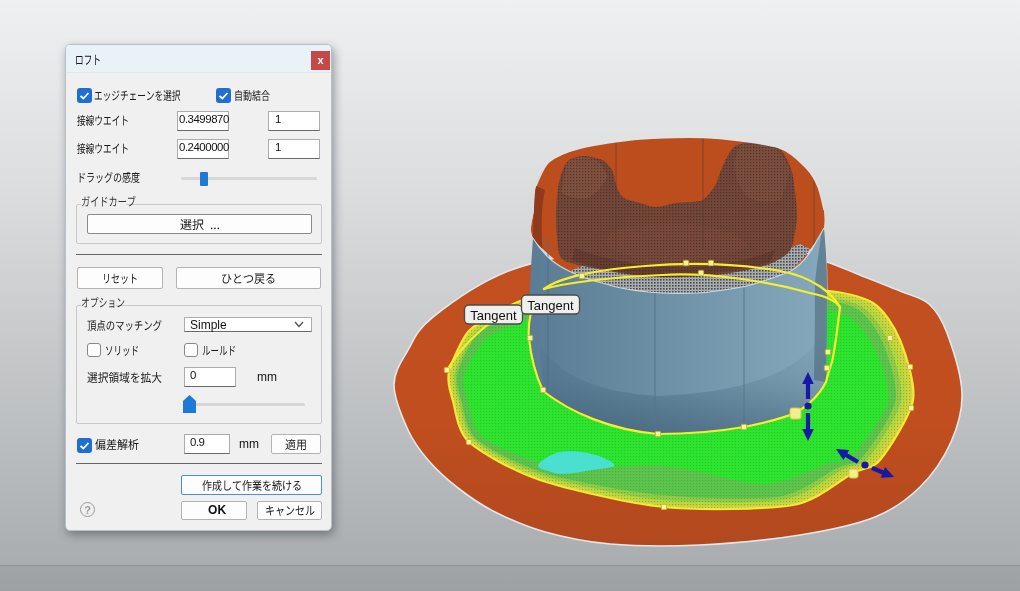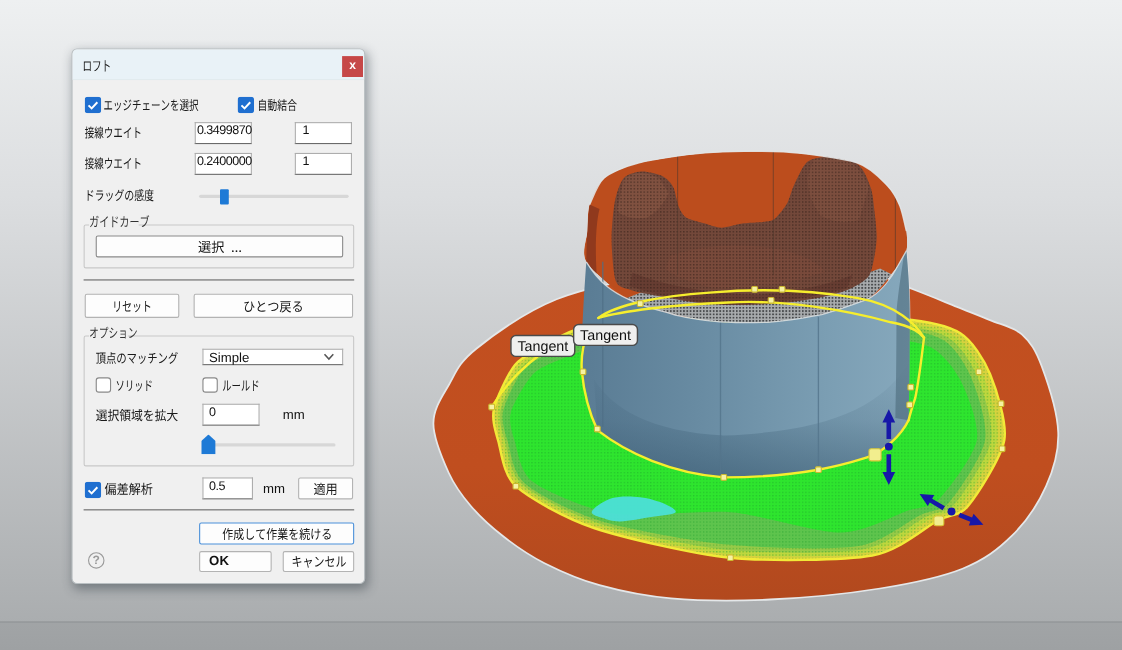--- a/index.html
+++ b/index.html
@@ -245,37 +245,37 @@
 <div class="ckb" style="left:11.0px;top:393.0px"><svg width="15" height="15" viewBox="0 0 15 15">
         <rect width="15" height="15" rx="3" fill="#1f6fd0"></rect>
         <path d="M3.5,7.8 L6.3,10.5 L11.5,5" stroke="#fff" stroke-width="1.8" fill="none"></path>
       </svg></div>
 <svg class="jp" style="left:28.5px;top:392.0px" width="46" height="18" viewBox="0 0 46 18">
       <g transform="translate(0,12) scale(0.9167,1.0)">
         <path d="M3.8 -9.4H11.5V-8.7H3.8ZM4.8 -7.8H11.0V-5.1H4.8V-5.8H10.1V-7.1H4.8ZM4.3 -7.8H5.2V-5.7Q5.2 -5.0 5.1 -4.2Q5.1 -3.4 4.9 -2.6Q4.7 -1.7 4.4 -0.9Q4.1 -0.1 3.6 0.5Q3.6 0.5 3.5 0.3Q3.3 0.2 3.2 0.1Q3.1 0.0 3.0 -0.0Q3.4 -0.6 3.7 -1.4Q4.0 -2.1 4.1 -2.9Q4.3 -3.6 4.3 -4.4Q4.3 -5.1 4.3 -5.7ZM5.0 -4.2H10.7V-3.5H5.7V1.0H5.0ZM10.4 -4.2H11.2V0.1Q11.2 0.4 11.2 0.5Q11.1 0.7 10.9 0.8Q10.8 0.9 10.5 0.9Q10.2 1.0 9.8 1.0Q9.8 0.8 9.7 0.6Q9.6 0.4 9.5 0.2Q9.8 0.2 10.0 0.2Q10.2 0.2 10.3 0.2Q10.4 0.2 10.4 0.1ZM5.3 -2.1H10.8V-1.4H5.3ZM6.8 -4.0H7.5V0.9H6.8ZM8.6 -4.0H9.3V0.9H8.6ZM2.8 -10.0 3.6 -9.8Q3.3 -8.7 2.8 -7.7Q2.4 -6.7 1.8 -5.8Q1.3 -4.9 0.7 -4.2Q0.6 -4.3 0.6 -4.5Q0.5 -4.7 0.4 -4.8Q0.3 -5.0 0.2 -5.1Q0.7 -5.7 1.2 -6.5Q1.7 -7.3 2.1 -8.2Q2.5 -9.1 2.8 -10.0ZM1.8 -7.1 2.7 -7.9 2.7 -7.9V1.0H1.8Z M13.2 -8.5H22.9V-7.7H13.2ZM13.8 -6.6H22.3V-5.8H13.8ZM14.9 -0.1H23.1V0.7H14.9ZM12.7 -4.8H23.3V-3.9H12.7ZM16.1 -3.0H22.3V-2.2H16.1ZM17.5 -8.1H18.4V-4.2H17.5ZM18.5 -2.7H19.4V0.2H18.5ZM14.9 -9.7 15.6 -10.0Q15.9 -9.7 16.2 -9.3Q16.5 -8.9 16.6 -8.5L15.8 -8.2Q15.7 -8.5 15.4 -8.9Q15.1 -9.4 14.9 -9.7ZM20.3 -10.1 21.2 -9.8Q21.0 -9.4 20.7 -9.0Q20.4 -8.6 20.2 -8.2L19.4 -8.5Q19.6 -8.7 19.7 -9.0Q19.9 -9.3 20.0 -9.6Q20.2 -9.9 20.3 -10.1ZM15.2 -4.4 16.2 -4.3Q15.8 -2.5 15.0 -1.2Q14.3 0.1 13.2 1.0Q13.1 0.9 13.0 0.8Q12.9 0.6 12.7 0.5Q12.6 0.4 12.5 0.3Q13.5 -0.4 14.2 -1.6Q14.9 -2.9 15.2 -4.4Z M25.7 -7.0H29.1V-6.3H25.7ZM25.7 -5.0H29.1V-4.3H25.7ZM25.7 -2.9H29.1V-2.2H25.7ZM30.8 -4.4H35.3V-3.6H30.8ZM26.3 -9.0H28.3V-8.3H26.3ZM30.0 -9.5H34.7V-8.7H30.0ZM29.9 -2.2H35.6V-1.4H29.9ZM32.4 -5.6H33.3V0.9H32.4ZM27.1 -6.7H27.8V-2.6H27.1ZM34.4 -9.5H35.2Q35.2 -9.5 35.2 -9.3Q35.2 -9.2 35.2 -9.1Q35.2 -8.1 35.1 -7.5Q35.1 -6.9 35.0 -6.6Q34.9 -6.2 34.8 -6.1Q34.6 -5.9 34.5 -5.9Q34.3 -5.8 34.1 -5.8Q33.9 -5.7 33.6 -5.8Q33.2 -5.8 32.9 -5.8Q32.8 -6.0 32.8 -6.2Q32.7 -6.4 32.6 -6.5Q33.0 -6.5 33.3 -6.5Q33.6 -6.5 33.7 -6.5Q33.9 -6.5 33.9 -6.5Q34.0 -6.5 34.1 -6.6Q34.2 -6.7 34.2 -7.0Q34.3 -7.3 34.3 -7.8Q34.4 -8.4 34.4 -9.3ZM30.8 -5.5 31.6 -5.4Q31.4 -4.5 31.1 -3.8Q30.8 -3.0 30.4 -2.4Q30.4 -2.5 30.2 -2.6Q30.1 -2.6 30.0 -2.7Q29.8 -2.8 29.7 -2.8Q30.1 -3.3 30.4 -4.0Q30.7 -4.8 30.8 -5.5ZM26.3 -10.1 27.1 -9.9Q26.9 -9.1 26.6 -8.3Q26.2 -7.6 25.9 -6.9Q25.5 -6.2 25.1 -5.7Q25.0 -5.8 24.9 -5.9Q24.7 -6.0 24.6 -6.1Q24.5 -6.2 24.4 -6.3Q25.0 -6.9 25.5 -8.0Q26.0 -9.0 26.3 -10.1ZM25.3 -7.0H26.1V-3.8Q26.1 -3.3 26.0 -2.7Q26.0 -2.0 25.9 -1.4Q25.8 -0.7 25.6 -0.1Q25.4 0.5 25.1 1.0Q25.0 0.9 24.9 0.8Q24.8 0.8 24.6 0.7Q24.5 0.6 24.4 0.6Q24.8 -0.1 25.0 -0.8Q25.2 -1.6 25.3 -2.4Q25.3 -3.2 25.3 -3.8ZM28.9 -7.0H29.7V-0.0Q29.7 0.3 29.6 0.5Q29.5 0.7 29.2 0.8Q29.0 0.9 28.6 0.9Q28.2 0.9 27.6 0.9Q27.6 0.8 27.5 0.6Q27.4 0.3 27.3 0.2Q27.8 0.2 28.2 0.2Q28.5 0.2 28.7 0.2Q28.8 0.2 28.8 0.1Q28.9 0.1 28.9 -0.0ZM31.7 -9.2H32.5Q32.4 -8.4 32.2 -7.7Q32.0 -7.0 31.5 -6.4Q31.0 -5.8 30.1 -5.4Q30.1 -5.6 29.9 -5.8Q29.8 -6.0 29.6 -6.1Q30.4 -6.4 30.8 -6.9Q31.2 -7.3 31.4 -8.0Q31.6 -8.6 31.7 -9.2ZM28.1 -9.0H28.2L28.4 -9.0L28.9 -8.7Q28.7 -8.1 28.4 -7.5Q28.1 -6.9 27.8 -6.5Q27.7 -6.6 27.5 -6.7Q27.4 -6.8 27.2 -6.9Q27.4 -7.1 27.6 -7.5Q27.7 -7.8 27.8 -8.2Q28.0 -8.6 28.1 -8.9Z M42.3 -6.0H47.5V-5.1H42.3ZM41.8 -9.1 42.9 -8.8Q42.9 -8.6 42.7 -8.6V-5.7Q42.7 -5.0 42.6 -4.2Q42.6 -3.3 42.4 -2.4Q42.2 -1.5 41.9 -0.7Q41.6 0.2 41.0 0.9Q41.0 0.8 40.8 0.7Q40.7 0.6 40.6 0.5Q40.4 0.4 40.3 0.3Q40.8 -0.3 41.1 -1.1Q41.4 -1.9 41.6 -2.7Q41.7 -3.5 41.8 -4.3Q41.8 -5.0 41.8 -5.7ZM46.2 -9.9 47.0 -9.3Q46.4 -9.0 45.6 -8.8Q44.8 -8.5 43.9 -8.3Q43.1 -8.2 42.3 -8.0Q42.3 -8.2 42.2 -8.4Q42.1 -8.6 42.0 -8.8Q42.8 -8.9 43.6 -9.1Q44.3 -9.3 45.0 -9.5Q45.7 -9.7 46.2 -9.9ZM44.9 -5.7H45.8V1.0H44.9ZM36.6 -7.5H41.0V-6.6H36.6ZM38.5 -10.1H39.4V0.9H38.5ZM38.4 -7.0 39.0 -6.8Q38.9 -6.1 38.6 -5.3Q38.4 -4.5 38.1 -3.8Q37.8 -3.0 37.5 -2.4Q37.2 -1.7 36.8 -1.3Q36.7 -1.5 36.6 -1.7Q36.4 -1.9 36.3 -2.1Q36.7 -2.5 37.0 -3.1Q37.3 -3.6 37.6 -4.3Q37.9 -5.0 38.1 -5.6Q38.3 -6.3 38.4 -7.0ZM39.3 -5.7Q39.4 -5.5 39.6 -5.2Q39.9 -4.9 40.2 -4.6Q40.5 -4.2 40.7 -3.9Q40.9 -3.6 41.0 -3.5L40.5 -2.8Q40.4 -3.0 40.1 -3.4Q39.9 -3.7 39.7 -4.1Q39.4 -4.4 39.2 -4.7Q39.0 -5.0 38.8 -5.2Z" fill="#1a1a1a"></path>
       </g>
     </svg>
 <div class="inp" style="left:118px;top:389px;width:46px;height:20px"></div>
-<span class="num" style="left:124px;top:391px">0.5</span>
+<span class="num" style="left:124px;top:391px">0.9</span>
 <span class="lat" style="left:173px;top:392px">mm</span>
 <div class="btn" style="left:205px;top:389px;width:50px;height:20px"></div>
 <svg class="jp" style="left:219.0px;top:392.0px" width="24" height="18" viewBox="0 0 24 18">
       <g transform="translate(0,12) scale(0.9167,1.0)">
         <path d="M3.0 -5.3V-1.1H2.1V-4.5H0.6V-5.3ZM3.0 -1.5Q3.4 -0.8 4.2 -0.5Q4.9 -0.2 6.0 -0.1Q6.5 -0.1 7.2 -0.1Q7.9 -0.1 8.7 -0.1Q9.5 -0.1 10.3 -0.1Q11.0 -0.1 11.5 -0.2Q11.5 -0.1 11.4 0.1Q11.4 0.2 11.3 0.4Q11.3 0.6 11.3 0.7Q10.8 0.7 10.1 0.7Q9.4 0.8 8.6 0.8Q7.9 0.8 7.2 0.8Q6.5 0.7 6.0 0.7Q4.8 0.7 4.0 0.3Q3.1 0.0 2.6 -0.7Q2.2 -0.3 1.8 0.1Q1.3 0.5 0.9 0.9L0.4 -0.0Q0.8 -0.3 1.3 -0.7Q1.8 -1.1 2.2 -1.5ZM0.7 -9.3 1.4 -9.8Q1.7 -9.5 2.1 -9.2Q2.5 -8.8 2.8 -8.5Q3.1 -8.1 3.3 -7.8L2.6 -7.2Q2.4 -7.5 2.1 -7.9Q1.8 -8.3 1.4 -8.6Q1.0 -9.0 0.7 -9.3ZM3.6 -9.1H11.4V-8.3H3.6ZM5.3 -5.6H9.6V-5.0H5.3ZM7.0 -10.1H7.8V-8.6H7.0ZM7.1 -6.4H7.8V-3.9H7.1ZM4.1 -7.1H10.4V-6.4H4.9V-0.8H4.1ZM5.9 -4.1H6.5V-1.5H5.9ZM6.2 -4.1H9.1V-1.9H6.2V-2.5H8.4V-3.5H6.2ZM10.1 -7.1H10.9V-1.8Q10.9 -1.5 10.9 -1.3Q10.8 -1.1 10.5 -1.0Q10.3 -0.9 9.9 -0.9Q9.6 -0.8 9.0 -0.8Q9.0 -1.0 8.9 -1.2Q8.8 -1.5 8.7 -1.6Q9.1 -1.6 9.5 -1.6Q9.8 -1.6 9.9 -1.6Q10.0 -1.6 10.1 -1.6Q10.1 -1.7 10.1 -1.8ZM9.0 -8.5 9.8 -8.3Q9.6 -7.9 9.4 -7.5Q9.2 -7.2 9.1 -6.9L8.4 -7.1Q8.5 -7.4 8.7 -7.8Q8.9 -8.2 9.0 -8.5ZM5.1 -8.2 5.9 -8.4Q6.1 -8.1 6.2 -7.8Q6.4 -7.4 6.5 -7.2L5.7 -6.9Q5.6 -7.2 5.5 -7.6Q5.3 -7.9 5.1 -8.2Z M14.4 -9.2H22.1V-8.4H14.4ZM14.4 -6.4H22.1V-5.6H14.4ZM14.3 -3.6H22.1V-2.7H14.3ZM13.8 -9.2H14.7V-4.9Q14.7 -4.2 14.7 -3.4Q14.6 -2.6 14.4 -1.8Q14.3 -1.0 14.0 -0.3Q13.6 0.4 13.1 1.0Q13.0 0.9 12.9 0.8Q12.8 0.7 12.6 0.6Q12.5 0.5 12.4 0.4Q12.9 -0.1 13.2 -0.8Q13.5 -1.5 13.6 -2.2Q13.8 -2.9 13.8 -3.6Q13.8 -4.2 13.8 -4.9ZM21.8 -9.2H22.6V-0.3Q22.6 0.2 22.5 0.4Q22.4 0.6 22.1 0.7Q21.8 0.9 21.3 0.9Q20.7 0.9 19.9 0.9Q19.8 0.7 19.7 0.5Q19.6 0.2 19.5 0.0Q20.0 0.0 20.4 0.0Q20.7 0.0 21.0 0.0Q21.3 0.0 21.4 0.0Q21.6 0.0 21.7 -0.0Q21.8 -0.1 21.8 -0.3ZM17.6 -8.9H18.5V0.9H17.6Z" fill="#1a1a1a"></path>
       </g>
     </svg>
 <div class="sep" style="left:10px;top:418px;width:246px"></div>
 <div class="btn" style="left:115px;top:430px;width:141px;height:20px;border-color:#4a90d9;border-width:1.5px"></div>
 <svg class="jp" style="left:136.0px;top:433.0px" width="102" height="18" viewBox="0 0 102 18">
       <g transform="translate(0,12) scale(0.8333,1.0)">
         <path d="M5.8 -8.1H11.5V-7.2H5.4ZM7.3 -5.5H11.3V-4.6H7.3ZM7.3 -2.8H11.4V-2.0H7.3ZM6.9 -7.8H7.8V0.9H6.9ZM6.3 -9.9 7.2 -9.7Q6.8 -8.8 6.4 -7.8Q5.9 -6.9 5.4 -6.1Q4.9 -5.3 4.4 -4.7Q4.3 -4.8 4.2 -4.9Q4.0 -5.0 3.9 -5.1Q3.8 -5.2 3.7 -5.3Q4.2 -5.9 4.7 -6.6Q5.2 -7.4 5.6 -8.2Q6.0 -9.1 6.3 -9.9ZM3.4 -10.0 4.3 -9.8Q3.9 -8.8 3.4 -7.8Q2.8 -6.8 2.2 -5.9Q1.6 -5.0 1.0 -4.3Q0.9 -4.4 0.8 -4.6Q0.7 -4.8 0.6 -5.0Q0.5 -5.1 0.4 -5.2Q1.0 -5.8 1.6 -6.6Q2.1 -7.4 2.6 -8.2Q3.1 -9.1 3.4 -10.0ZM2.1 -6.9 3.0 -7.8 3.0 -7.8V0.9H2.1Z M14.1 -5.6H17.0V-4.7H14.1ZM16.7 -5.6H17.6Q17.6 -5.6 17.6 -5.5Q17.6 -5.4 17.6 -5.4Q17.5 -5.3 17.5 -5.2Q17.5 -3.9 17.5 -3.0Q17.4 -2.2 17.4 -1.8Q17.3 -1.3 17.2 -1.2Q17.0 -1.0 16.9 -0.9Q16.7 -0.8 16.5 -0.8Q16.2 -0.8 15.8 -0.8Q15.4 -0.8 15.0 -0.8Q15.0 -1.0 14.9 -1.2Q14.9 -1.5 14.7 -1.7Q15.2 -1.6 15.5 -1.6Q15.9 -1.6 16.0 -1.6Q16.2 -1.6 16.2 -1.6Q16.3 -1.6 16.4 -1.7Q16.5 -1.8 16.5 -2.2Q16.6 -2.6 16.6 -3.4Q16.7 -4.1 16.7 -5.4ZM20.1 -9.5 20.6 -10.0Q21.0 -9.9 21.4 -9.6Q21.8 -9.4 22.2 -9.1Q22.5 -8.9 22.8 -8.7L22.2 -8.0Q22.0 -8.3 21.6 -8.5Q21.3 -8.8 20.8 -9.0Q20.4 -9.3 20.1 -9.5ZM21.8 -6.2 22.7 -6.0Q21.9 -3.6 20.6 -1.9Q19.2 -0.2 17.4 0.9Q17.3 0.8 17.2 0.7Q17.1 0.5 17.0 0.4Q16.8 0.3 16.8 0.2Q18.6 -0.8 19.8 -2.4Q21.1 -4.1 21.8 -6.2ZM14.1 -8.0H23.4V-7.2H14.1ZM13.5 -8.0H14.5V-4.7Q14.5 -4.0 14.4 -3.3Q14.4 -2.5 14.2 -1.8Q14.1 -1.0 13.9 -0.3Q13.6 0.5 13.2 1.0Q13.1 0.9 13.0 0.8Q12.8 0.7 12.7 0.6Q12.5 0.5 12.4 0.4Q12.9 -0.3 13.2 -1.2Q13.4 -2.1 13.5 -3.0Q13.5 -3.9 13.5 -4.7ZM18.5 -10.1H19.5Q19.5 -8.4 19.6 -6.9Q19.7 -5.4 20.0 -4.1Q20.2 -2.9 20.5 -2.0Q20.9 -1.1 21.3 -0.6Q21.7 -0.0 22.2 -0.0Q22.4 -0.0 22.6 -0.6Q22.7 -1.1 22.7 -2.3Q22.9 -2.1 23.1 -2.0Q23.3 -1.8 23.5 -1.8Q23.4 -0.7 23.3 -0.2Q23.1 0.4 22.8 0.6Q22.6 0.9 22.1 0.9Q21.5 0.9 21.0 0.5Q20.5 0.1 20.1 -0.7Q19.7 -1.4 19.4 -2.4Q19.1 -3.5 18.9 -4.7Q18.7 -5.9 18.6 -7.3Q18.5 -8.6 18.5 -10.1Z M28.1 -9.3Q28.0 -9.0 28.0 -8.7Q28.0 -8.4 28.0 -8.1Q27.9 -7.6 27.9 -6.9Q27.9 -6.1 27.9 -5.3Q27.9 -4.5 27.8 -3.6Q27.8 -2.8 27.8 -2.2Q27.8 -1.5 28.1 -1.1Q28.3 -0.7 28.8 -0.5Q29.2 -0.4 29.8 -0.4Q30.6 -0.4 31.3 -0.6Q31.9 -0.8 32.4 -1.1Q33.0 -1.5 33.4 -1.9Q33.8 -2.4 34.1 -2.9L34.8 -2.0Q34.5 -1.6 34.0 -1.1Q33.6 -0.7 33.0 -0.3Q32.3 0.1 31.5 0.4Q30.7 0.6 29.8 0.6Q28.9 0.6 28.2 0.3Q27.6 0.1 27.2 -0.5Q26.8 -1.1 26.8 -2.1Q26.8 -2.6 26.9 -3.3Q26.9 -3.9 26.9 -4.6Q26.9 -5.3 26.9 -6.0Q26.9 -6.6 27.0 -7.2Q27.0 -7.8 27.0 -8.1Q27.0 -8.5 26.9 -8.8Q26.9 -9.1 26.9 -9.4Z M37.0 -8.0Q37.4 -8.0 37.6 -8.0Q37.9 -8.0 38.1 -8.0Q38.4 -8.1 38.9 -8.1Q39.5 -8.2 40.2 -8.2Q40.9 -8.3 41.7 -8.4Q42.5 -8.4 43.3 -8.5Q44.0 -8.6 44.6 -8.6Q45.2 -8.7 45.7 -8.7Q46.2 -8.7 46.6 -8.7V-7.8Q46.2 -7.8 45.8 -7.8Q45.4 -7.8 45.0 -7.7Q44.5 -7.7 44.2 -7.6Q43.6 -7.4 43.1 -7.0Q42.6 -6.6 42.2 -6.0Q41.9 -5.5 41.7 -4.9Q41.5 -4.3 41.5 -3.8Q41.5 -3.1 41.7 -2.6Q42.0 -2.0 42.4 -1.7Q42.8 -1.3 43.3 -1.1Q43.9 -0.9 44.4 -0.8Q45.0 -0.6 45.6 -0.6L45.3 0.4Q44.6 0.3 43.9 0.2Q43.3 0.0 42.6 -0.3Q42.0 -0.6 41.6 -1.1Q41.1 -1.5 40.8 -2.1Q40.5 -2.8 40.5 -3.6Q40.5 -4.5 40.9 -5.3Q41.2 -6.1 41.7 -6.7Q42.2 -7.3 42.8 -7.6Q42.4 -7.6 41.8 -7.5Q41.3 -7.5 40.6 -7.4Q39.9 -7.3 39.3 -7.2Q38.7 -7.2 38.1 -7.1Q37.5 -7.0 37.1 -6.9Z M53.8 -8.1H59.5V-7.2H53.4ZM55.3 -5.5H59.3V-4.6H55.3ZM55.3 -2.8H59.4V-2.0H55.3ZM54.9 -7.8H55.8V0.9H54.9ZM54.3 -9.9 55.2 -9.7Q54.8 -8.8 54.4 -7.8Q53.9 -6.9 53.4 -6.1Q52.9 -5.3 52.4 -4.7Q52.3 -4.8 52.2 -4.9Q52.0 -5.0 51.9 -5.1Q51.8 -5.2 51.7 -5.3Q52.2 -5.9 52.7 -6.6Q53.2 -7.4 53.6 -8.2Q54.0 -9.1 54.3 -9.9ZM51.4 -10.0 52.3 -9.8Q51.9 -8.8 51.4 -7.8Q50.8 -6.8 50.2 -5.9Q49.6 -5.0 49.0 -4.3Q48.9 -4.4 48.8 -4.6Q48.7 -4.8 48.6 -5.0Q48.5 -5.1 48.4 -5.2Q49.0 -5.8 49.6 -6.6Q50.1 -7.4 50.6 -8.2Q51.1 -9.1 51.4 -10.0ZM50.1 -6.9 51.0 -7.8 51.0 -7.8V0.9H50.1Z M60.8 -2.7H71.3V-1.9H60.8ZM60.8 -7.9H71.2V-7.2H60.8ZM61.3 -5.9H70.8V-5.1H61.3ZM61.9 -4.3H70.2V-3.6H61.9ZM65.5 -5.5H66.4V1.0H65.5ZM64.4 -10.1H65.3V-7.6H64.4ZM66.7 -10.1H67.6V-7.6H66.7ZM65.2 -2.4 66.0 -2.0Q65.4 -1.4 64.6 -0.9Q63.8 -0.3 62.9 0.1Q61.9 0.5 61.0 0.8Q61.0 0.6 60.9 0.5Q60.8 0.4 60.7 0.2Q60.6 0.1 60.4 0.0Q61.3 -0.2 62.2 -0.6Q63.2 -0.9 63.9 -1.4Q64.7 -1.9 65.2 -2.4ZM66.7 -2.4Q67.1 -2.0 67.6 -1.6Q68.2 -1.2 68.8 -0.9Q69.5 -0.6 70.2 -0.4Q70.9 -0.2 71.6 0.0Q71.5 0.1 71.4 0.2Q71.2 0.4 71.1 0.5Q71.0 0.7 71.0 0.8Q70.3 0.6 69.6 0.3Q68.9 0.0 68.2 -0.3Q67.6 -0.7 67.0 -1.2Q66.4 -1.6 66.0 -2.1ZM69.5 -9.9 70.4 -9.7Q70.2 -9.2 69.9 -8.7Q69.6 -8.2 69.3 -7.8L68.6 -8.1Q68.7 -8.4 68.9 -8.7Q69.1 -9.0 69.2 -9.3Q69.4 -9.7 69.5 -9.9ZM67.9 -7.4 68.8 -7.2Q68.6 -6.8 68.4 -6.4Q68.1 -6.0 67.9 -5.7L67.2 -5.9Q67.4 -6.2 67.6 -6.7Q67.8 -7.1 67.9 -7.4ZM61.8 -9.7 62.5 -10.0Q62.9 -9.6 63.2 -9.1Q63.4 -8.6 63.6 -8.2L62.8 -7.9Q62.6 -8.2 62.4 -8.8Q62.1 -9.3 61.8 -9.7ZM63.3 -7.1 64.2 -7.2Q64.4 -7.0 64.6 -6.6Q64.8 -6.2 64.8 -6.0L64.0 -5.8Q63.9 -6.0 63.7 -6.4Q63.5 -6.8 63.3 -7.1Z M77.5 -9.5Q77.4 -9.1 77.3 -8.6Q77.2 -8.2 77.0 -7.5Q76.8 -7.0 76.4 -6.4Q76.1 -5.9 75.8 -5.4Q76.0 -5.5 76.3 -5.6Q76.6 -5.7 76.9 -5.8Q77.2 -5.8 77.4 -5.8Q78.1 -5.8 78.6 -5.4Q79.1 -5.1 79.1 -4.3Q79.1 -4.1 79.1 -3.7Q79.1 -3.4 79.1 -3.0Q79.1 -2.6 79.1 -2.2Q79.1 -1.8 79.1 -1.6H78.2Q78.2 -1.8 78.2 -2.1Q78.2 -2.5 78.2 -2.8Q78.2 -3.2 78.2 -3.5Q78.2 -3.8 78.2 -4.1Q78.2 -4.6 77.9 -4.8Q77.6 -5.1 77.1 -5.1Q76.5 -5.1 76.0 -4.8Q75.5 -4.6 75.0 -4.2Q74.8 -3.9 74.5 -3.6Q74.3 -3.3 74.0 -3.0L73.1 -3.6Q74.0 -4.4 74.6 -5.1Q75.2 -5.9 75.5 -6.5Q75.9 -7.1 76.1 -7.6Q76.3 -8.1 76.4 -8.6Q76.5 -9.1 76.5 -9.6ZM73.4 -8.2Q73.9 -8.1 74.5 -8.1Q75.0 -8.1 75.4 -8.1Q76.2 -8.1 77.2 -8.1Q78.1 -8.1 79.0 -8.2Q80.0 -8.3 80.8 -8.5L80.8 -7.6Q80.2 -7.5 79.5 -7.4Q78.8 -7.3 78.0 -7.3Q77.3 -7.3 76.6 -7.2Q76.0 -7.2 75.4 -7.2Q75.1 -7.2 74.8 -7.2Q74.5 -7.2 74.1 -7.3Q73.8 -7.3 73.4 -7.3ZM82.6 -5.3Q82.4 -5.3 82.2 -5.2Q82.1 -5.1 81.9 -5.1Q81.7 -5.0 81.5 -4.9Q80.9 -4.7 80.1 -4.3Q79.2 -4.0 78.4 -3.5Q77.8 -3.2 77.3 -2.9Q76.9 -2.6 76.6 -2.2Q76.3 -1.8 76.3 -1.4Q76.3 -1.1 76.5 -0.9Q76.7 -0.6 77.0 -0.5Q77.3 -0.4 77.6 -0.4Q78.0 -0.3 78.5 -0.3Q79.2 -0.3 80.1 -0.4Q81.0 -0.5 81.8 -0.6L81.8 0.3Q81.3 0.4 80.7 0.4Q80.2 0.5 79.6 0.5Q79.0 0.5 78.5 0.5Q77.6 0.5 76.9 0.4Q76.2 0.2 75.8 -0.2Q75.4 -0.6 75.4 -1.3Q75.4 -1.8 75.6 -2.3Q75.9 -2.7 76.3 -3.1Q76.7 -3.5 77.2 -3.8Q77.8 -4.1 78.3 -4.4Q78.9 -4.7 79.4 -4.9Q79.9 -5.1 80.4 -5.3Q80.8 -5.5 81.2 -5.7Q81.5 -5.8 81.7 -6.0Q81.9 -6.1 82.2 -6.2Z M91.7 -10.1H92.6V-6.7H91.7ZM88.9 -9.0H95.4V-8.2H88.9ZM89.4 -7.1H95.0V-6.3H89.4ZM89.0 -5.5H95.4V-3.4H94.6V-4.8H89.8V-3.4H89.0ZM92.7 -3.9H93.6V-0.2Q93.6 -0.0 93.6 0.0Q93.7 0.1 93.9 0.1Q93.9 0.1 94.1 0.1Q94.2 0.1 94.4 0.1Q94.5 0.1 94.6 0.1Q94.7 0.1 94.8 0.0Q94.9 -0.1 94.9 -0.4Q94.9 -0.7 94.9 -1.4Q95.1 -1.3 95.3 -1.2Q95.5 -1.1 95.7 -1.0Q95.6 -0.3 95.5 0.1Q95.4 0.6 95.2 0.7Q95.0 0.9 94.7 0.9Q94.6 0.9 94.5 0.9Q94.4 0.9 94.2 0.9Q94.1 0.9 93.9 0.9Q93.8 0.9 93.7 0.9Q93.3 0.9 93.1 0.8Q92.9 0.7 92.8 0.4Q92.7 0.2 92.7 -0.2ZM90.5 -3.9H91.4V-3.1Q91.4 -2.7 91.3 -2.2Q91.2 -1.6 90.9 -1.1Q90.7 -0.5 90.2 0.0Q89.7 0.5 88.8 1.0Q88.7 0.8 88.5 0.7Q88.3 0.5 88.2 0.4Q89.0 -0.0 89.4 -0.5Q89.9 -0.9 90.2 -1.4Q90.4 -1.9 90.5 -2.4Q90.5 -2.8 90.5 -3.2ZM86.4 -10.1 87.1 -9.8Q86.9 -9.3 86.7 -8.9Q86.4 -8.4 86.2 -7.9Q85.9 -7.5 85.7 -7.1L85.0 -7.4Q85.3 -7.8 85.5 -8.2Q85.8 -8.7 86.0 -9.2Q86.2 -9.7 86.4 -10.1ZM87.7 -8.7 88.5 -8.4Q88.0 -7.7 87.5 -6.9Q87.0 -6.2 86.5 -5.5Q86.0 -4.8 85.6 -4.3L85.0 -4.6Q85.3 -5.0 85.7 -5.5Q86.1 -6.0 86.4 -6.6Q86.8 -7.1 87.1 -7.7Q87.5 -8.2 87.7 -8.7ZM84.4 -7.6 84.9 -8.1Q85.2 -7.9 85.6 -7.5Q85.9 -7.2 86.2 -6.8Q86.4 -6.5 86.6 -6.2L86.1 -5.5Q85.9 -5.8 85.7 -6.2Q85.4 -6.6 85.1 -6.9Q84.8 -7.3 84.4 -7.6ZM87.2 -6.0 87.9 -6.2Q88.1 -5.8 88.4 -5.4Q88.6 -4.9 88.8 -4.5Q89.0 -4.1 89.1 -3.8L88.3 -3.4Q88.3 -3.8 88.1 -4.2Q87.9 -4.6 87.7 -5.1Q87.5 -5.6 87.2 -6.0ZM84.3 -4.8Q85.1 -4.8 86.2 -4.9Q87.3 -4.9 88.4 -5.0V-4.2Q87.3 -4.2 86.3 -4.1Q85.3 -4.0 84.4 -4.0ZM87.6 -3.1 88.2 -3.3Q88.4 -2.7 88.6 -2.1Q88.8 -1.5 88.9 -1.1L88.2 -0.9Q88.1 -1.3 87.9 -1.9Q87.8 -2.5 87.6 -3.1ZM85.1 -3.2 85.8 -3.1Q85.7 -2.2 85.5 -1.4Q85.3 -0.6 85.0 -0.0Q84.9 -0.1 84.8 -0.1Q84.7 -0.2 84.5 -0.3Q84.4 -0.3 84.3 -0.4Q84.6 -0.9 84.8 -1.7Q85.0 -2.4 85.1 -3.2ZM86.3 -4.4H87.1V1.0H86.3Z M105.1 -9.4Q105.1 -9.2 105.1 -9.0Q105.1 -8.9 105.1 -8.7Q105.1 -8.5 105.1 -8.2Q105.1 -7.9 105.1 -7.5Q105.1 -7.2 105.1 -6.8Q105.1 -6.4 105.1 -6.0Q105.1 -5.7 105.1 -5.5Q105.1 -4.5 105.1 -3.6Q105.0 -2.7 104.8 -1.9Q104.6 -1.2 104.1 -0.5Q103.5 0.1 102.6 0.7L101.7 0.0Q102.0 -0.1 102.3 -0.3Q102.6 -0.5 102.9 -0.7Q103.3 -1.1 103.6 -1.6Q103.9 -2.1 104.0 -2.7Q104.1 -3.3 104.2 -3.9Q104.2 -4.6 104.2 -5.5Q104.2 -5.8 104.2 -6.2Q104.2 -6.7 104.2 -7.2Q104.2 -7.7 104.2 -8.1Q104.1 -8.5 104.1 -8.6Q104.1 -8.8 104.1 -9.0Q104.0 -9.2 104.0 -9.4ZM100.8 -6.9Q101.0 -6.8 101.3 -6.8Q101.7 -6.8 102.0 -6.8Q102.4 -6.7 102.7 -6.7Q103.4 -6.7 104.2 -6.8Q105.0 -6.8 105.7 -6.9Q106.5 -7.0 107.1 -7.1V-6.1Q106.5 -6.0 105.8 -6.0Q105.0 -5.9 104.2 -5.9Q103.5 -5.8 102.7 -5.8Q102.4 -5.8 102.1 -5.9Q101.7 -5.9 101.4 -5.9Q101.0 -5.9 100.8 -5.9ZM99.1 -9.2Q99.0 -9.0 99.0 -8.8Q98.9 -8.6 98.9 -8.4Q98.7 -7.8 98.6 -7.0Q98.4 -6.2 98.4 -5.3Q98.3 -4.5 98.3 -3.6Q98.4 -2.8 98.5 -2.1Q98.7 -2.4 98.8 -3.0Q99.0 -3.5 99.2 -3.9L99.7 -3.6Q99.5 -3.2 99.4 -2.7Q99.2 -2.2 99.1 -1.7Q99.0 -1.2 98.9 -0.9Q98.9 -0.8 98.8 -0.6Q98.8 -0.5 98.8 -0.4Q98.9 -0.3 98.9 -0.2Q98.9 -0.1 98.9 0.0L98.1 0.1Q97.9 -0.3 97.8 -0.9Q97.6 -1.5 97.5 -2.2Q97.4 -3.0 97.4 -3.7Q97.4 -4.7 97.5 -5.6Q97.6 -6.5 97.7 -7.2Q97.8 -8.0 97.9 -8.5Q97.9 -8.7 97.9 -8.9Q97.9 -9.1 97.9 -9.3Z M110.9 -8.8Q111.1 -8.8 111.3 -8.8Q111.5 -8.8 111.7 -8.8Q111.9 -8.8 112.3 -8.8Q112.7 -8.8 113.2 -8.8Q113.8 -8.9 114.3 -8.9Q114.8 -8.9 115.2 -8.9Q115.6 -8.9 115.8 -9.0Q116.1 -9.0 116.2 -9.0Q116.4 -9.0 116.5 -9.0L117.0 -8.4Q116.9 -8.2 116.7 -8.1Q116.5 -8.0 116.4 -7.9Q116.1 -7.7 115.7 -7.4Q115.4 -7.1 114.9 -6.7Q114.4 -6.3 114.0 -5.9Q113.5 -5.5 113.2 -5.2Q113.6 -5.4 114.0 -5.4Q114.5 -5.5 114.9 -5.5Q115.8 -5.5 116.6 -5.1Q117.4 -4.8 117.8 -4.1Q118.3 -3.5 118.3 -2.7Q118.3 -1.7 117.8 -1.0Q117.3 -0.3 116.3 0.1Q115.4 0.5 114.1 0.5Q113.3 0.5 112.7 0.3Q112.2 0.1 111.8 -0.3Q111.5 -0.7 111.5 -1.2Q111.5 -1.6 111.7 -2.0Q112.0 -2.3 112.4 -2.5Q112.8 -2.7 113.4 -2.7Q114.2 -2.7 114.7 -2.4Q115.2 -2.1 115.5 -1.6Q115.8 -1.0 115.8 -0.4L115.0 -0.3Q114.9 -1.0 114.5 -1.5Q114.1 -2.0 113.4 -2.0Q112.9 -2.0 112.7 -1.8Q112.4 -1.6 112.4 -1.3Q112.4 -0.8 112.8 -0.6Q113.3 -0.3 114.0 -0.3Q115.0 -0.3 115.8 -0.6Q116.5 -0.9 116.9 -1.4Q117.3 -1.9 117.3 -2.7Q117.3 -3.3 117.0 -3.7Q116.6 -4.2 116.0 -4.5Q115.4 -4.7 114.6 -4.7Q113.9 -4.7 113.3 -4.6Q112.7 -4.4 112.1 -4.1Q111.6 -3.8 111.1 -3.4Q110.6 -2.9 110.0 -2.3L109.3 -3.0Q109.7 -3.3 110.2 -3.7Q110.6 -4.1 111.1 -4.5Q111.5 -4.9 111.9 -5.2Q112.3 -5.5 112.6 -5.7Q112.8 -5.9 113.2 -6.3Q113.6 -6.6 114.0 -6.9Q114.4 -7.3 114.8 -7.6Q115.1 -7.9 115.4 -8.1Q115.2 -8.1 114.8 -8.1Q114.4 -8.1 114.0 -8.0Q113.5 -8.0 113.1 -8.0Q112.6 -8.0 112.2 -8.0Q111.9 -7.9 111.7 -7.9Q111.5 -7.9 111.3 -7.9Q111.1 -7.9 110.9 -7.8Z" fill="#1a1a1a"></path>
       </g>
     </svg>
 <div class="qm">?</div>
 <div class="btn" style="left:115px;top:456px;width:66px;height:19px"></div>
-<span class="lat" style="left:124px;top:458px;font-weight:bold;font-size:12px;letter-spacing:0.2px">OK</span>
+<span class="lat" style="left:142px;top:458px;font-weight:bold;font-size:12px;letter-spacing:0.2px">OK</span>
 <div class="btn" style="left:191px;top:456px;width:65px;height:19px"></div>
 <svg class="jp" style="left:199.0px;top:458.0px" width="52" height="18" viewBox="0 0 52 18">
       <g transform="translate(0,12) scale(0.8333,1.0)">
         <path d="M4.7 -8.5Q4.7 -8.7 4.6 -8.9Q4.5 -9.1 4.5 -9.3L5.6 -9.5Q5.6 -9.3 5.6 -9.1Q5.6 -8.9 5.7 -8.7Q5.7 -8.5 5.8 -8.1Q5.9 -7.7 6.0 -7.0Q6.1 -6.3 6.3 -5.6Q6.4 -4.8 6.6 -4.0Q6.7 -3.3 6.9 -2.6Q7.0 -1.9 7.1 -1.4Q7.2 -0.9 7.2 -0.8Q7.3 -0.5 7.4 -0.2Q7.4 0.1 7.5 0.3L6.4 0.5Q6.4 0.2 6.3 -0.0Q6.3 -0.3 6.3 -0.6Q6.2 -0.7 6.1 -1.2Q6.0 -1.7 5.9 -2.4Q5.8 -3.0 5.6 -3.8Q5.5 -4.6 5.3 -5.4Q5.2 -6.1 5.0 -6.8Q4.9 -7.4 4.8 -7.9Q4.7 -8.4 4.7 -8.5ZM1.3 -6.8Q1.5 -6.8 1.8 -6.8Q2.0 -6.8 2.3 -6.8Q2.6 -6.9 3.1 -6.9Q3.6 -7.0 4.2 -7.1Q4.8 -7.2 5.5 -7.3Q6.1 -7.4 6.8 -7.5Q7.4 -7.6 7.9 -7.7Q8.4 -7.8 8.7 -7.8Q9.0 -7.9 9.2 -7.9Q9.4 -8.0 9.5 -8.0L9.7 -7.0Q9.6 -7.0 9.4 -7.0Q9.1 -6.9 8.9 -6.9Q8.6 -6.9 8.1 -6.8Q7.5 -6.7 6.9 -6.6Q6.3 -6.5 5.6 -6.4Q5.0 -6.3 4.3 -6.2Q3.7 -6.1 3.2 -6.0Q2.8 -5.9 2.5 -5.9Q2.2 -5.8 2.0 -5.8Q1.8 -5.7 1.5 -5.7ZM1.3 -3.3Q1.5 -3.3 1.8 -3.3Q2.1 -3.4 2.3 -3.4Q2.7 -3.4 3.2 -3.5Q3.8 -3.6 4.4 -3.7Q5.1 -3.8 5.9 -3.9Q6.6 -4.1 7.3 -4.2Q8.0 -4.3 8.6 -4.4Q9.2 -4.5 9.5 -4.6Q9.9 -4.6 10.1 -4.7Q10.4 -4.8 10.6 -4.8L10.8 -3.8Q10.6 -3.8 10.3 -3.7Q10.0 -3.7 9.7 -3.6Q9.3 -3.6 8.7 -3.5Q8.1 -3.4 7.4 -3.3Q6.7 -3.2 6.0 -3.0Q5.3 -2.9 4.6 -2.8Q3.9 -2.7 3.4 -2.6Q2.9 -2.5 2.6 -2.5Q2.2 -2.4 2.0 -2.4Q1.7 -2.3 1.5 -2.2Z M16.6 -7.3Q16.7 -7.2 16.7 -7.0Q16.7 -6.8 16.8 -6.6Q16.9 -6.3 17.0 -5.8Q17.1 -5.3 17.3 -4.6Q17.5 -3.9 17.7 -3.2Q17.9 -2.5 18.1 -1.8Q18.3 -1.2 18.4 -0.7Q18.6 -0.2 18.6 0.0Q18.7 0.1 18.7 0.3Q18.8 0.4 18.8 0.6Q18.9 0.7 18.9 0.8L17.9 1.1Q17.8 0.9 17.8 0.7Q17.8 0.4 17.7 0.2Q17.6 0.0 17.5 -0.5Q17.4 -1.0 17.2 -1.7Q17.0 -2.4 16.8 -3.1Q16.6 -3.8 16.4 -4.5Q16.2 -5.1 16.1 -5.6Q15.9 -6.2 15.9 -6.4Q15.8 -6.6 15.7 -6.8Q15.7 -7.0 15.6 -7.1ZM22.4 -5.7Q22.2 -5.3 21.9 -4.8Q21.6 -4.4 21.2 -3.9Q20.9 -3.4 20.5 -2.9Q20.1 -2.5 19.8 -2.2L19.0 -2.6Q19.4 -2.9 19.8 -3.4Q20.1 -3.8 20.5 -4.3Q20.8 -4.7 21.0 -5.1Q20.9 -5.1 20.5 -5.0Q20.1 -4.9 19.6 -4.8Q19.0 -4.7 18.3 -4.5Q17.7 -4.4 17.0 -4.3Q16.3 -4.1 15.7 -4.0Q15.1 -3.9 14.7 -3.8Q14.2 -3.7 14.1 -3.7L13.8 -4.6Q14.1 -4.6 14.3 -4.7Q14.5 -4.7 14.8 -4.7Q14.9 -4.8 15.3 -4.8Q15.7 -4.9 16.2 -5.0Q16.8 -5.1 17.4 -5.2Q18.0 -5.3 18.7 -5.4Q19.3 -5.6 19.8 -5.7Q20.4 -5.8 20.8 -5.9Q21.2 -5.9 21.3 -6.0Q21.4 -6.0 21.6 -6.0Q21.7 -6.1 21.8 -6.1Z M26.7 -8.8Q27.0 -8.6 27.5 -8.3Q27.9 -7.9 28.3 -7.6Q28.8 -7.2 29.1 -6.9Q29.5 -6.6 29.8 -6.3L29.0 -5.6Q28.8 -5.8 28.4 -6.1Q28.1 -6.5 27.6 -6.8Q27.2 -7.2 26.8 -7.5Q26.4 -7.8 26.0 -8.1ZM25.7 -0.8Q26.7 -0.9 27.6 -1.2Q28.5 -1.5 29.2 -1.8Q29.9 -2.2 30.5 -2.5Q31.4 -3.1 32.2 -3.8Q33.0 -4.6 33.6 -5.4Q34.2 -6.2 34.5 -6.9L35.1 -5.9Q34.7 -5.2 34.1 -4.4Q33.5 -3.6 32.7 -2.9Q32.0 -2.2 31.0 -1.6Q30.4 -1.3 29.7 -0.9Q29.0 -0.5 28.2 -0.2Q27.3 0.0 26.3 0.2Z M39.7 -1.5Q39.7 -1.8 39.7 -2.3Q39.7 -2.8 39.7 -3.5Q39.7 -4.1 39.7 -4.8Q39.7 -5.5 39.7 -6.1Q39.7 -6.8 39.7 -7.3Q39.7 -7.8 39.7 -8.2Q39.7 -8.4 39.7 -8.5Q39.7 -8.7 39.6 -8.9Q39.6 -9.1 39.6 -9.3H40.7Q40.7 -9.0 40.7 -8.7Q40.6 -8.4 40.6 -8.2Q40.6 -7.9 40.6 -7.3Q40.6 -6.8 40.6 -6.2Q40.6 -5.6 40.6 -5.0Q40.6 -4.3 40.6 -3.7Q40.6 -3.1 40.6 -2.6Q40.6 -2.1 40.6 -1.8Q40.6 -1.4 40.8 -1.2Q40.9 -0.9 41.3 -0.8Q41.7 -0.7 42.4 -0.7Q43.1 -0.7 43.7 -0.7Q44.3 -0.8 44.9 -0.9Q45.5 -0.9 46.1 -1.1L46.1 -0.0Q45.6 0.0 45.0 0.1Q44.4 0.2 43.7 0.2Q43.1 0.2 42.3 0.2Q41.5 0.2 41.0 0.1Q40.4 0.0 40.2 -0.2Q39.9 -0.4 39.8 -0.8Q39.7 -1.1 39.7 -1.5ZM46.6 -6.9Q46.6 -6.8 46.5 -6.7Q46.4 -6.5 46.3 -6.4Q46.1 -6.0 45.9 -5.6Q45.6 -5.1 45.3 -4.7Q44.9 -4.2 44.6 -3.8Q44.2 -3.3 43.9 -2.9L43.0 -3.4Q43.5 -3.8 43.9 -4.4Q44.3 -4.9 44.7 -5.4Q45.0 -5.9 45.2 -6.3Q45.1 -6.3 44.7 -6.2Q44.3 -6.1 43.6 -6.0Q43.0 -5.8 42.2 -5.7Q41.4 -5.5 40.6 -5.4Q39.8 -5.2 39.1 -5.1Q38.4 -4.9 37.8 -4.8Q37.2 -4.7 36.9 -4.6L36.7 -5.6Q37.0 -5.7 37.6 -5.7Q38.2 -5.8 38.9 -6.0Q39.6 -6.1 40.4 -6.3Q41.2 -6.4 42.0 -6.6Q42.8 -6.7 43.5 -6.9Q44.1 -7.0 44.6 -7.1Q45.1 -7.2 45.3 -7.2Q45.5 -7.3 45.7 -7.3Q45.8 -7.4 45.9 -7.5Z M54.3 -0.3Q54.3 -0.4 54.3 -0.6Q54.4 -0.7 54.4 -0.9Q54.4 -1.0 54.4 -1.5Q54.4 -1.9 54.4 -2.5Q54.4 -3.0 54.4 -3.7Q54.4 -4.4 54.4 -5.1Q54.4 -5.8 54.4 -6.5Q54.4 -7.1 54.4 -7.5Q54.4 -8.0 54.4 -8.1Q54.4 -8.5 54.3 -8.7Q54.3 -8.9 54.3 -9.0H55.4Q55.4 -8.9 55.4 -8.7Q55.4 -8.4 55.4 -8.1Q55.4 -7.9 55.4 -7.5Q55.4 -7.1 55.4 -6.5Q55.4 -5.9 55.4 -5.2Q55.4 -4.5 55.4 -3.8Q55.4 -3.2 55.4 -2.6Q55.4 -2.0 55.4 -1.6Q55.4 -1.3 55.4 -1.2Q55.9 -1.5 56.6 -1.9Q57.2 -2.3 57.8 -2.9Q58.4 -3.5 58.9 -4.1L59.4 -3.3Q58.9 -2.6 58.2 -2.0Q57.5 -1.4 56.8 -0.9Q56.0 -0.3 55.3 0.0Q55.2 0.1 55.1 0.2Q55.0 0.2 54.9 0.3ZM48.8 -0.3Q49.5 -0.9 50.1 -1.6Q50.6 -2.4 50.9 -3.3Q51.0 -3.7 51.1 -4.3Q51.2 -4.9 51.2 -5.6Q51.2 -6.3 51.2 -6.9Q51.2 -7.6 51.2 -8.1Q51.2 -8.4 51.2 -8.6Q51.2 -8.8 51.2 -9.0H52.3Q52.2 -8.9 52.2 -8.8Q52.2 -8.6 52.2 -8.4Q52.2 -8.3 52.2 -8.1Q52.2 -7.6 52.2 -6.9Q52.2 -6.2 52.1 -5.5Q52.1 -4.8 52.0 -4.1Q52.0 -3.4 51.8 -3.0Q51.6 -2.0 51.0 -1.2Q50.4 -0.3 49.7 0.3Z" fill="#1a1a1a"></path>
       </g>
     </svg>
 </div>
 <div style="position:absolute;left:0;top:565px;width:1020px;height:26px;background:rgba(0,0,0,0.05);border-top:1px solid rgba(120,124,128,0.5)"></div>
 </body></html>

